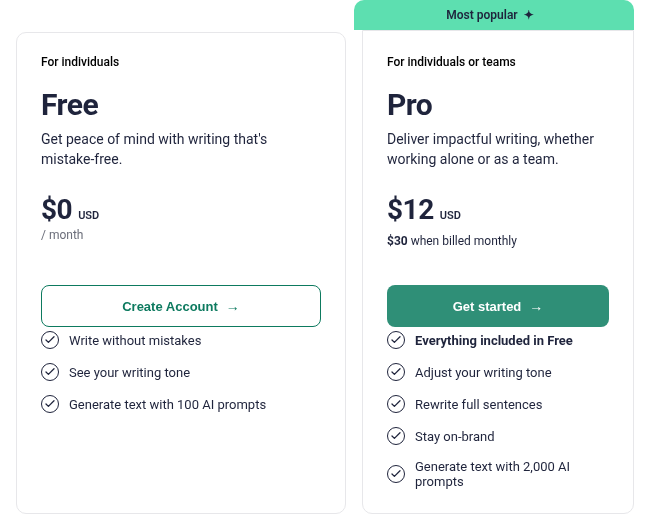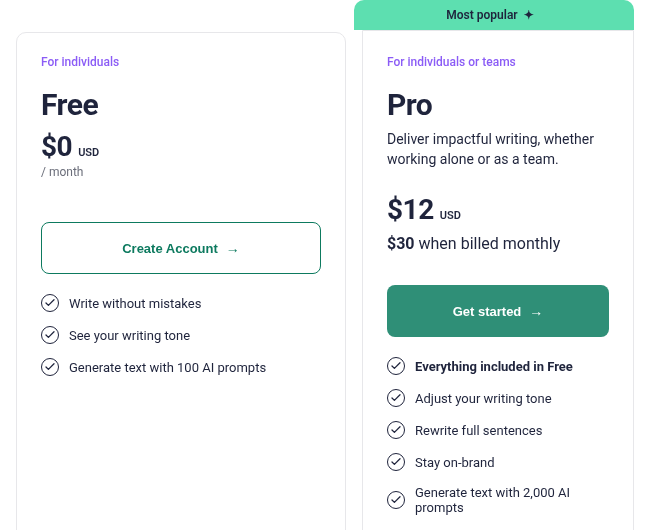--- a/index.html
+++ b/index.html
@@ -36,21 +36,21 @@
     text-align: center;
     padding: 8px 8px 8px 0;
     border-top-left-radius: 10px;
     border-top-right-radius: 10px;
     display: flex;
     align-items: center;
     justify-content: center;
     gap: 6px;
   }
   .audience {
-    color: #8b5cf6;
+    color: #000000;
     font-size: 12px;
     font-weight: 500;
     margin-bottom: 18px;
   }
   .plan-name {
     font-size: 30px;
     font-weight: 700;
     margin-bottom: 8px;
     letter-spacing: -0.5px;
   }
@@ -70,39 +70,39 @@
     font-size: 11px;
     font-weight: 600;
     color: #1f243c;
   }
   .period {
     font-size: 12px;
     color: #6b6e7a;
     margin-top: 2px;
   }
   .alt-price {
-    font-size: 16px;
+    font-size: 12px;
     color: #1f243c;
     margin-top: 8px;
   }
   .alt-price b { font-weight: 700; }
   .price-block { min-height: 78px; margin-bottom: 14px; }
   .cta {
     display: flex;
     align-items: center;
     justify-content: center;
     gap: 8px;
     width: 100%;
-    height: 52px;
+    height: 42px;
     border-radius: 8px;
     font-size: 13px;
     font-weight: 700;
     cursor: pointer;
     border: none;
-    margin-bottom: 20px;
+    margin-bottom: 4px;
   }
   .cta.outline {
     background: #fff;
     color: #0d7a5f;
     border: 1px solid #0d7a5f;
   }
   .cta.solid {
     background: #2f8f77;
     color: #fff;
   }
@@ -128,20 +128,21 @@
   .sparkle { font-size: 12px; }
 </style>
 </head>
 <body>
 
 <div class="container">
 
   <div class="plan free">
     <div class="audience">For individuals</div>
     <div class="plan-name">Free</div>
+    <div class="desc">Get peace of mind with writing that's mistake-free.</div>
 
     <div class="price-block">
       <div class="price-line">
         <span class="price">$0</span>
         <span class="currency">USD</span>
       </div>
       <div class="period">/ month</div>
     </div>
 
     <button class="cta outline">

